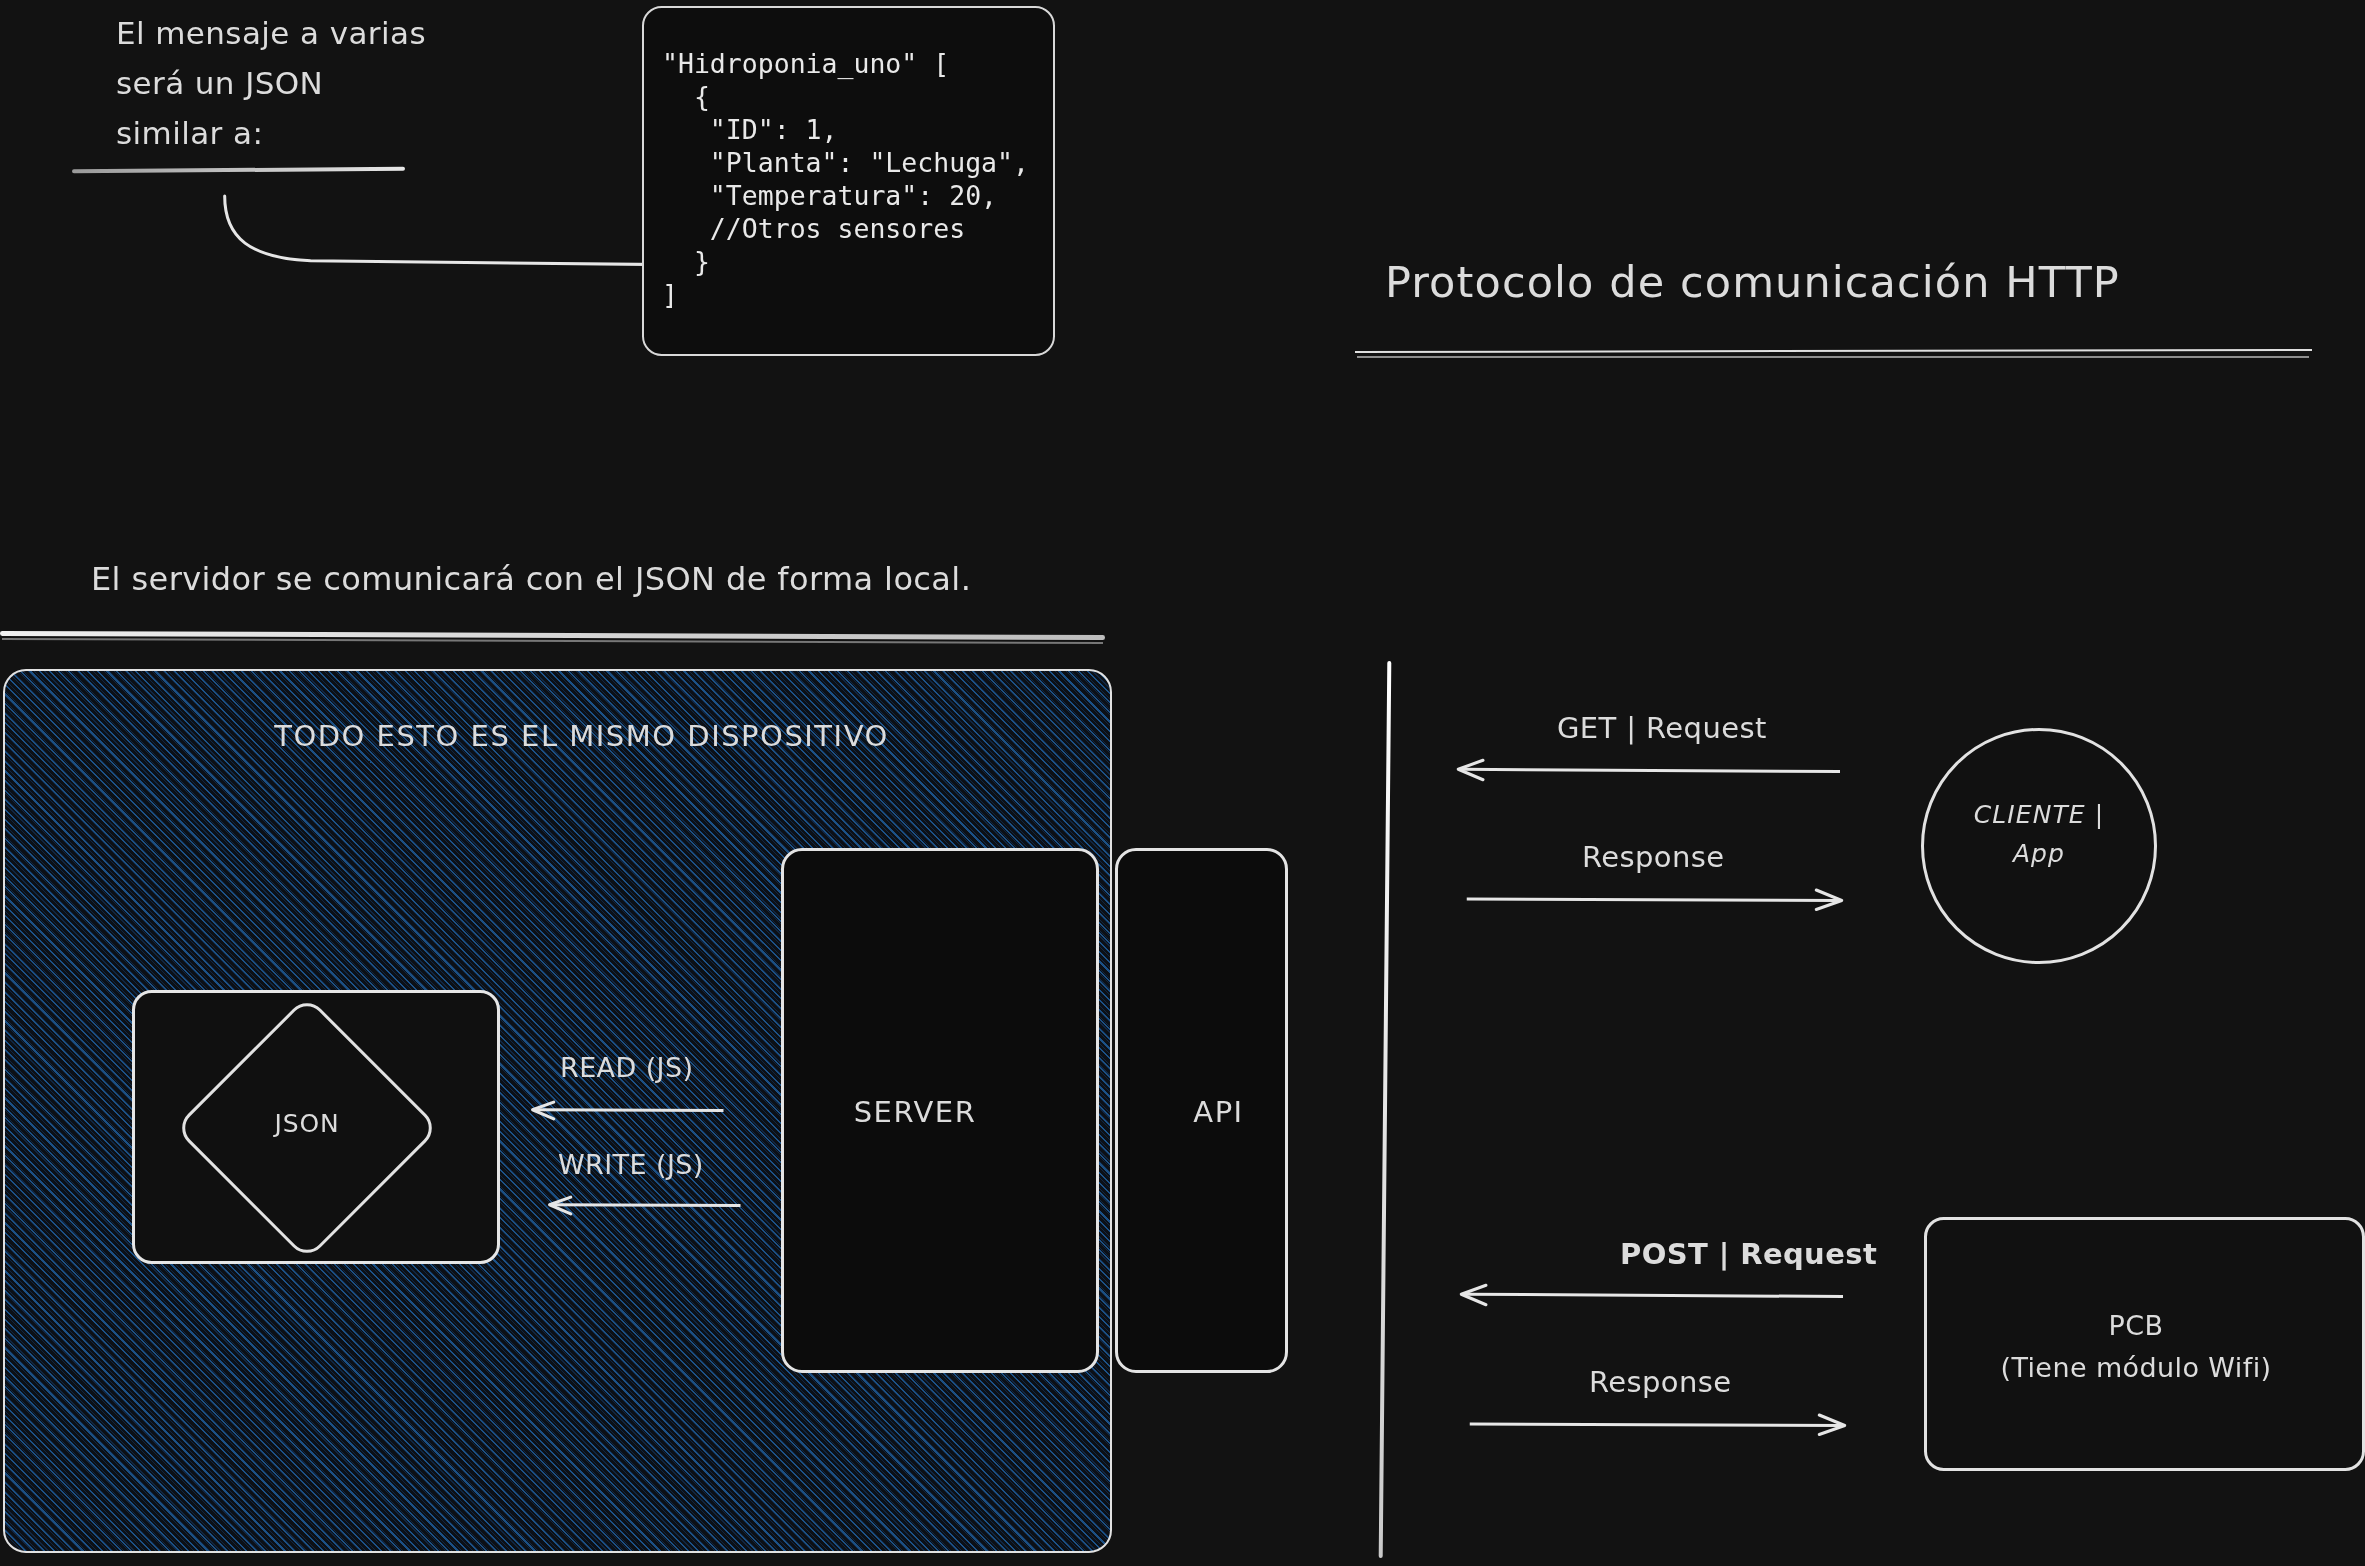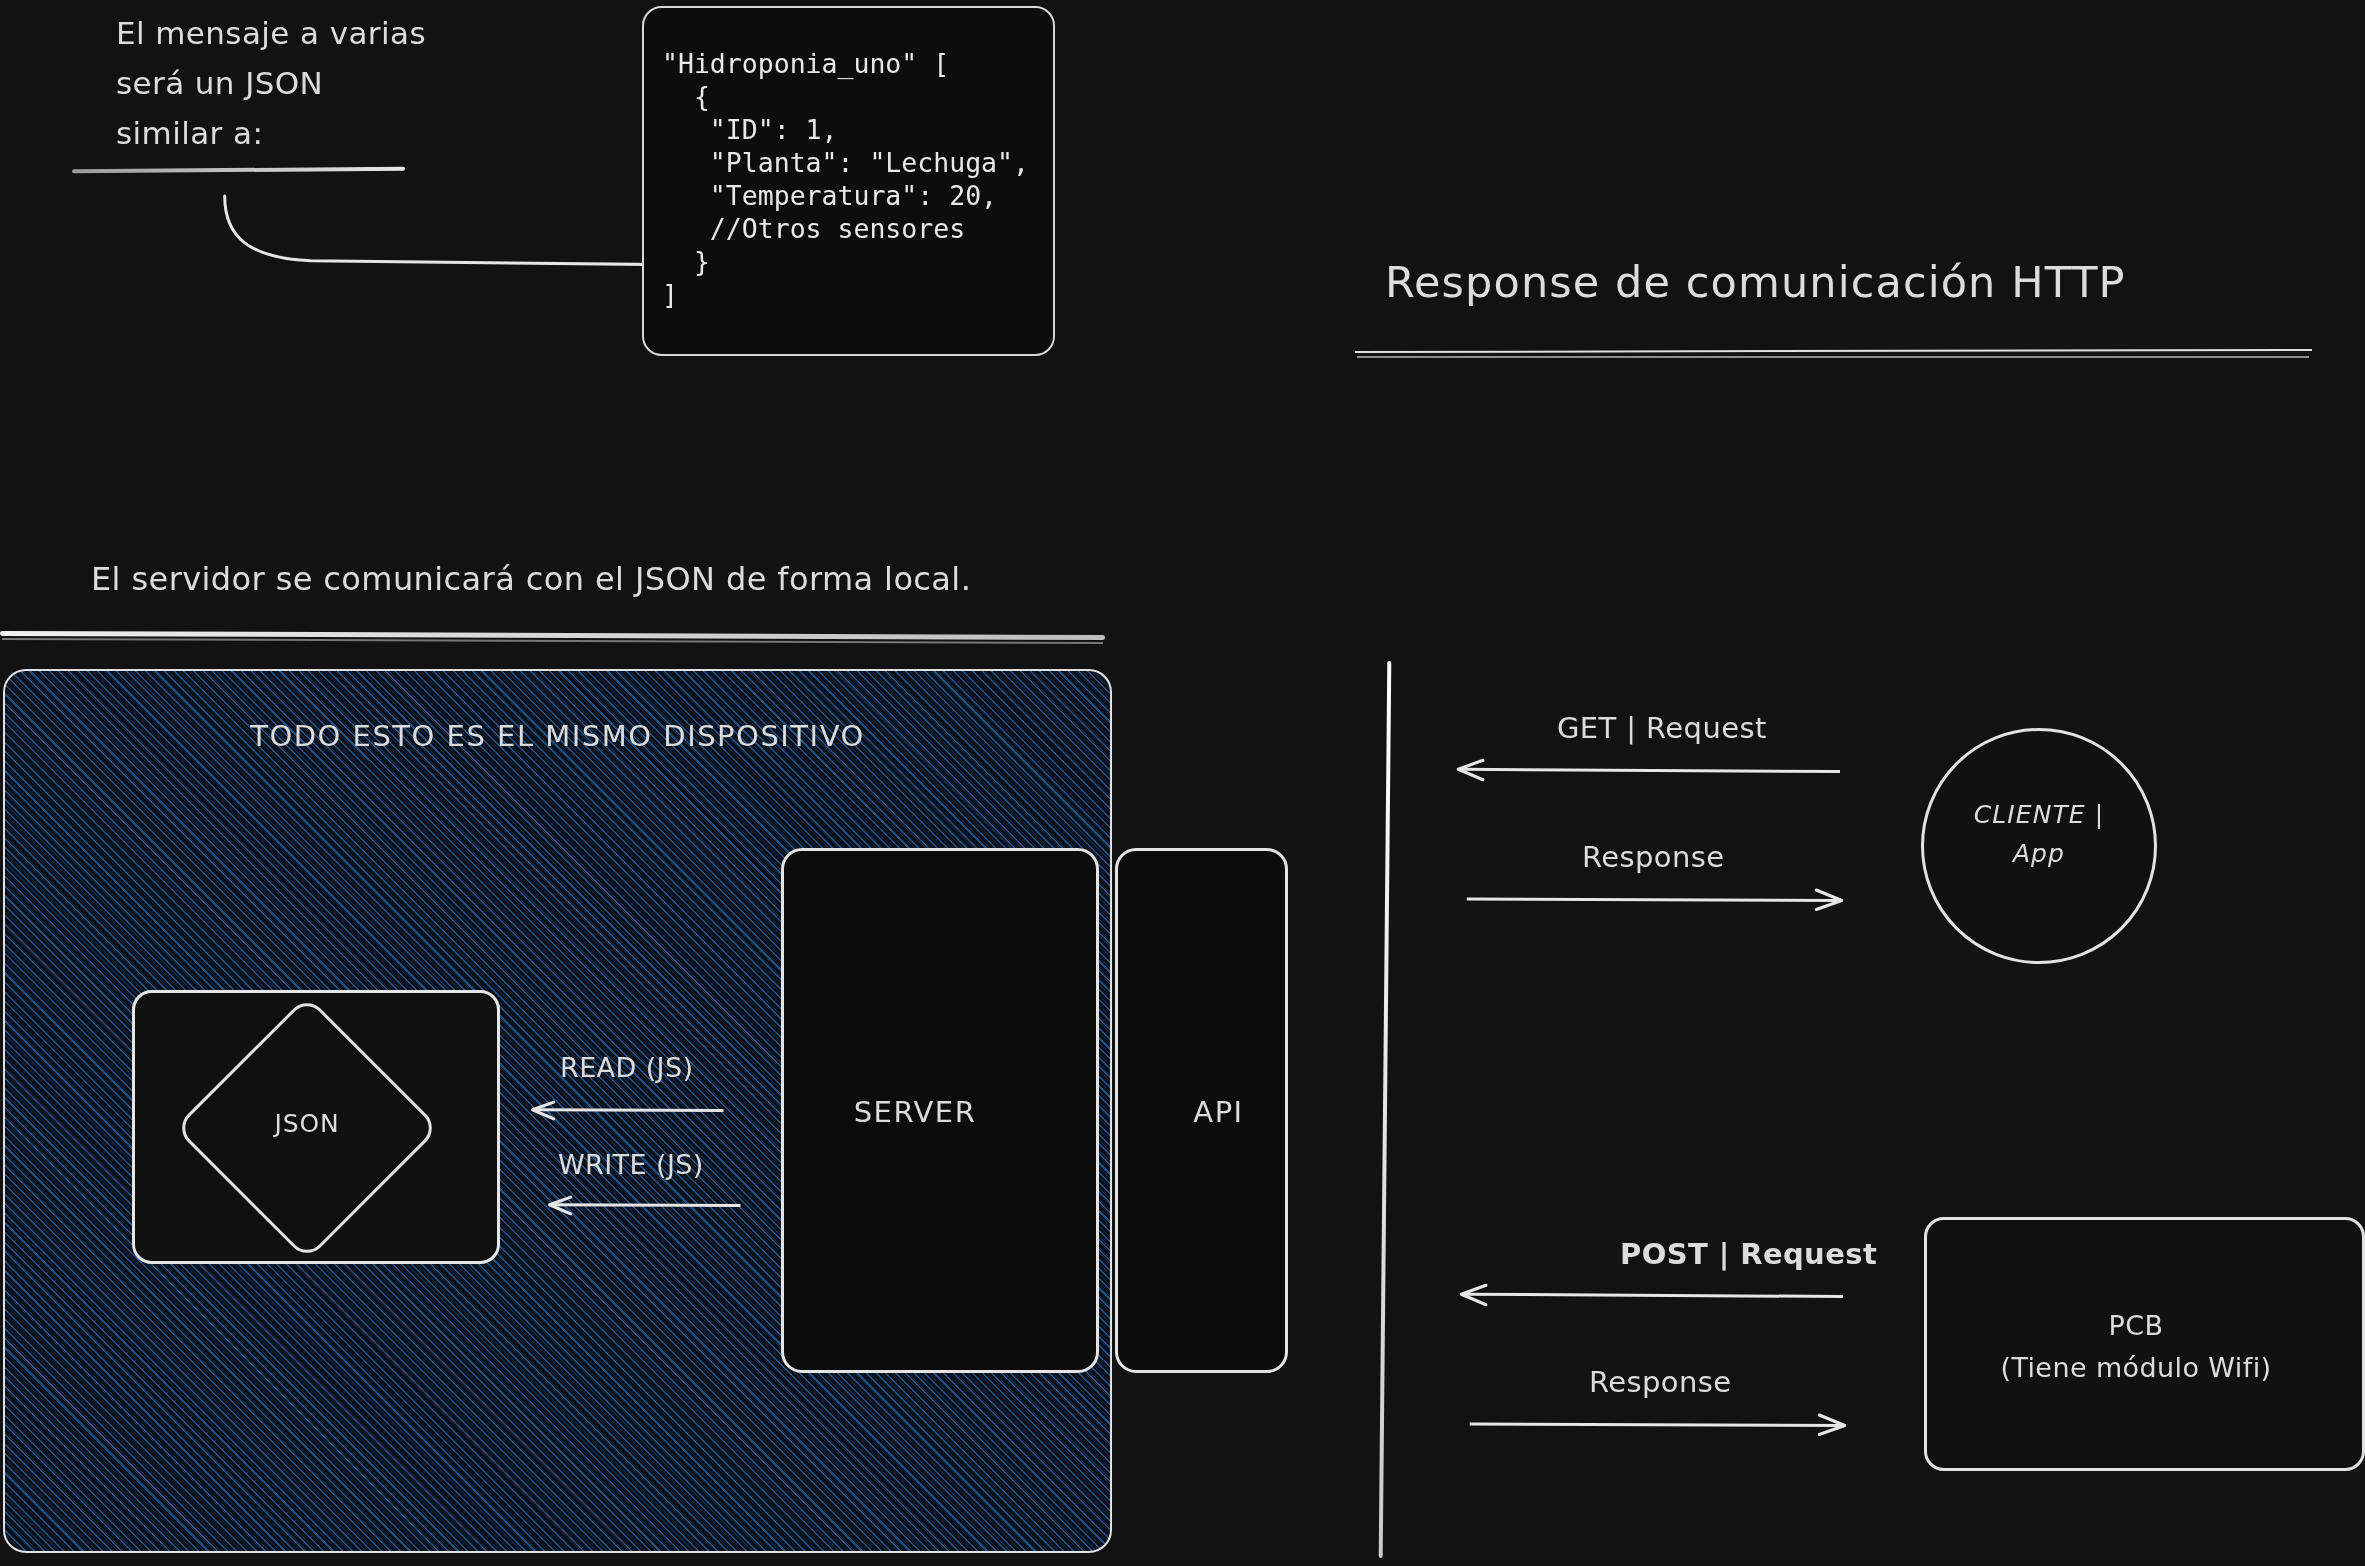--- a/index.html
+++ b/index.html
@@ -56,21 +56,21 @@
     background:
       repeating-linear-gradient(45deg,
         rgba(30,90,150,.85) 0px, rgba(30,90,150,.85) 1.5px,
         rgba(10,14,20,0) 1.5px, rgba(10,14,20,0) 6.8px),
       repeating-linear-gradient(45deg,
         rgba(20,60,110,.5) 0px, rgba(20,60,110,.5) 0.8px,
         rgba(10,14,20,0) 0.8px, rgba(10,14,20,0) 3.8px),
       #0c1016;
     box-sizing:border-box;overflow:hidden;
   }
-  #device-title{left:0;top:45px;width:100%;text-align:center;font-size:29px;line-height:41px;letter-spacing:1.5px;}
+  #device-title{left:0;top:45px;width:100%;text-align:center;font-size:29px;line-height:41px;letter-spacing:1.5px;padding-left:24px;}
 
   
   #json-card{
     left:132px;top:990px;width:368px;height:274px;
     border:3px solid #e6e6e6;border-radius:19.7px;background:#101010;box-sizing:border-box;
   }
   #json-diamond{
     left:213px;top:1034px;width:188px;height:188px;
     border:3px solid #e2e2e2;border-radius:19.7px;background:#101010;
     transform:rotate(45deg);box-sizing:border-box;
@@ -140,21 +140,21 @@
   <pre>"Hidroponia_uno" [
   {
    "ID": 1,
    "Planta": "Lechuga",
    "Temperatura": 20,
    //Otros sensores
   }
 ]</pre>
 </div>
 
-<div class="abs hand" id="http-title">Response de comunicación HTTP</div>
+<div class="abs hand" id="http-title">Protocolo de comunicación HTTP</div>
 <div class="abs" id="http-title-rule"></div>
 <div class="abs" id="http-title-rule2"></div>
 
 <div class="abs hand" id="server-line">El servidor se comunicará con el JSON de forma local.</div>
 <div class="abs" id="server-rule"></div>
 <div class="abs" id="server-rule2"></div>
 
 <div class="abs" id="device-box">
   <div class="abs hand" id="device-title">
     <div>TODO ESTO ES EL MISMO DISPOSITIVO</div>

